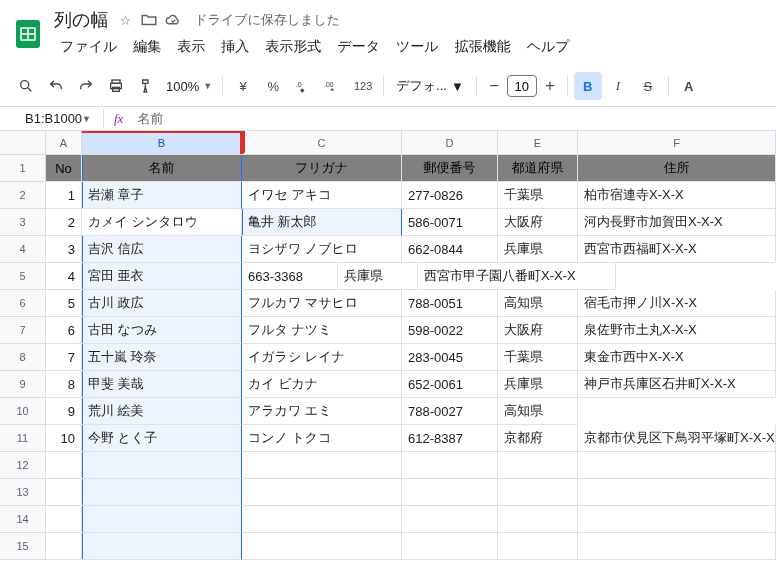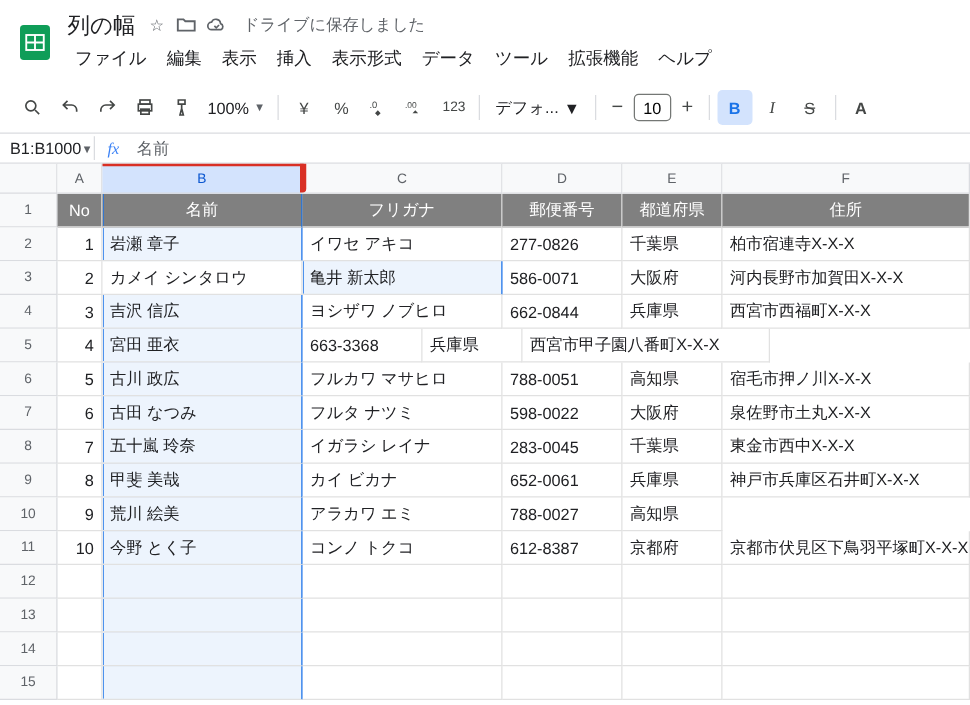--- a/index.html
+++ b/index.html
@@ -23,38 +23,38 @@
 .tb-btn.active { background: #d3e3fd; color: #1a73e8; }
 .tb-sep { width: 1px; height: 20px; background: #dadce0; margin: 0 4px; }
 .zoom { display: flex; align-items: center; gap: 4px; padding: 2px 4px; cursor: pointer; font-size: 13px; }
 .zoom .chev { font-size: 9px; color: #5f6368; }
 .font-sel { display: flex; align-items: center; gap: 4px; padding: 2px 6px; cursor: pointer; font-size: 13px; min-width: 60px; }
 .font-size-box { display: flex; align-items: center; }
 .fs-input { width: 30px; height: 22px; text-align: center; border: 1px solid #747775; border-radius: 4px; font-size: 13px; margin: 0 2px; }
 .fs-btn { width: 22px; height: 22px; display: inline-flex; align-items: center; justify-content: center; cursor: pointer; color: #444746; font-size: 16px; }
 
 .formula-bar { display: flex; align-items: center; border-bottom: 1px solid #dadce0; height: 24px; font-size: 13px; }
-.namebox { width: 76px; padding: 2px 8px; border-right: 1px solid #dadce0; display: flex; align-items: center; justify-content: space-between; color: #202124; }
+.namebox { width: 104px; padding: 2px 25px; border-right: 1px solid #dadce0; display: flex; align-items: center; justify-content: space-between; color: #202124; }
 .namebox .chev { font-size: 9px; color: #5f6368; }
-.fx { padding: 0 10px; color: #3b82f6; font-style: italic; font-family: serif; }
+.fx { padding: 0 10px; color: #a21caf; font-style: italic; font-family: serif; }
 .formula-val { flex: 1; color: #5f6368; padding: 2px 4px; }
 
 .sheet { position: relative; overflow: hidden; }
 .corner { position: absolute; left: 0; top: 0; width: 46px; height: 24px; background: #f8f9fa; border-right: 1px solid #dadce0; border-bottom: 1px solid #dadce0; }
 .col-headers { display: flex; margin-left: 46px; height: 24px; }
 .col-h { background: #f8f9fa; border-right: 1px solid #dadce0; border-bottom: 1px solid #dadce0; display: flex; align-items: center; justify-content: center; font-size: 11px; color: #5f6368; position: relative; }
 .col-h.selected { background: #d3e3fd; color: #0b57d0; }
 .highlight-bar { position: absolute; top: -3px; left: 0; right: -2px; height: 5px; background: #d93025; border-radius: 3px 3px 0 0; z-index: 5; }
 .highlight-bar::after { content: ''; position: absolute; right: -2px; top: 0; width: 5px; height: 26px; background: #d93025; border-radius: 0 3px 3px 0; }
 
 .grid { display: flex; flex-direction: column; }
 .row { display: flex; height: 27px; }
 .row-h { width: 46px; background: #f8f9fa; border-right: 1px solid #dadce0; border-bottom: 1px solid #dadce0; display: flex; align-items: center; justify-content: center; font-size: 11px; color: #5f6368; flex-shrink: 0; }
 .cell { border-right: 1px solid #e1e1e1; border-bottom: 1px solid #e1e1e1; padding: 4px 6px; font-size: 13px; overflow: hidden; white-space: nowrap; display: flex; align-items: center; }
-.cell.hdr { background: #808080; color: #ffffff; justify-content: center; font-weight: normal; }
+.cell.hdr { background: #808080; color: #000000; justify-content: center; font-weight: normal; }
 .cell.no { justify-content: flex-end; }
 .col-a { width: 36px; }
 .col-b { width: 160px; }
 .col-c { width: 160px; }
 .col-d { width: 96px; }
 .col-e { width: 80px; }
 .col-f { width: 198px; }
 .sel-col { background: rgba(26,115,232,0.08); }
 .sel-border-r { border-right: 1px solid #1a73e8 !important; }
 .sel-border-l { box-shadow: inset 1px 0 0 #1a73e8; }

